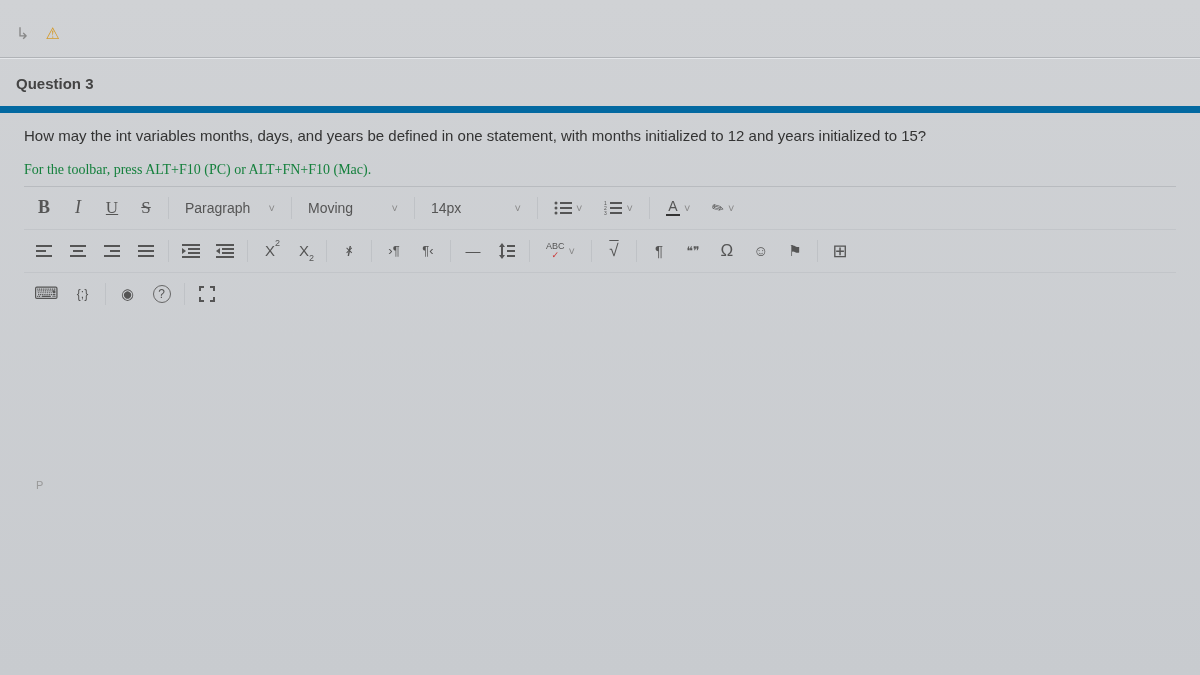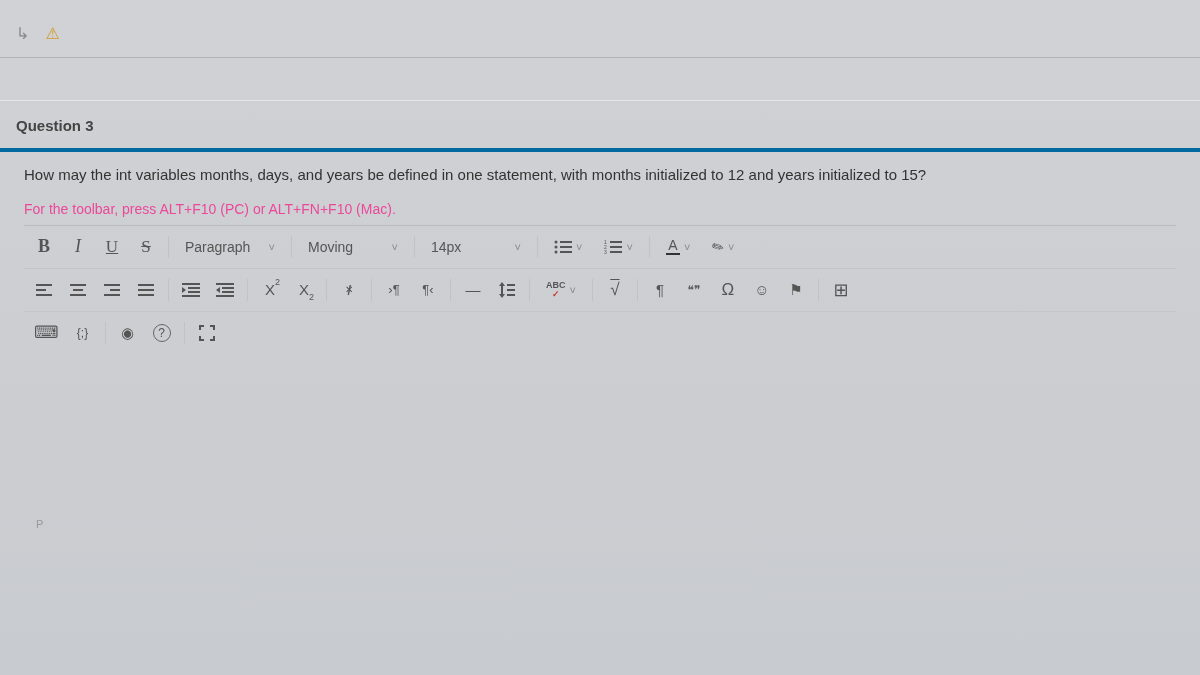--- a/index.html
+++ b/index.html
@@ -18,42 +18,42 @@
   align-items: center;
   gap: 10px;
   border-bottom: 1px solid #b0b3b7;
   font-size: 15px;
 }
 .reply-arrow { color: #888; font-size: 16px; margin-right: 6px; }
 .warn-icon { color: #d49a2a; font-size: 16px; }
 .question-container {
   border-top: 1px solid #e4e6e9;
   padding: 16px 0 0 0;
-  margin-top: 42px;
 }
 .question-title {
   font-weight: bold;
   font-size: 15px;
   color: #444;
   padding: 0 16px 14px 16px;
 }
 .question-body {
   padding: 12px 24px 0 24px;
-  border-top: 4px solid #0369a1;
+  border-top: 7px solid #0369a1;
 }
 .question-text {
   font-size: 15px;
   color: #333;
   margin-bottom: 14px;
   line-height: 1.5;
 }
 .toolbar-hint {
   font-size: 14px;
-  color: #ec4899;
+  color: #15803d;
   margin-bottom: 8px;
+  font-family: Liberation Serif, serif;
 }
 .editor {
   background: #fff0;
 }
 .toolbar-row {
   display: flex;
   align-items: center;
   gap: 2px;
   padding: 6px 4px;
   border-top: 1px solid #c2c5c9;
@@ -110,21 +110,21 @@
   color: #888;
   font-style: italic;
 }
 .editor-area .p-marker {
   font-size: 11px;
   color: #999;
   font-style: normal;
   padding: 2px;
 }
 svg { display: block; }
-.abc { font-size: 9px; line-height: 0.9; display: flex; flex-direction: column; align-items: center; font-weight: bold; }
+.abc { font-size: 9px; line-height: 0.9; display: flex; flex-direction: column; align-items: center; }
 .abc .chk { color: #c33; }
 </style>
 </head>
 <body>
 
 <div class="warning-bar">
   <span class="reply-arrow">↳</span>
   <span class="warn-icon">⚠</span>
 </div>
 

